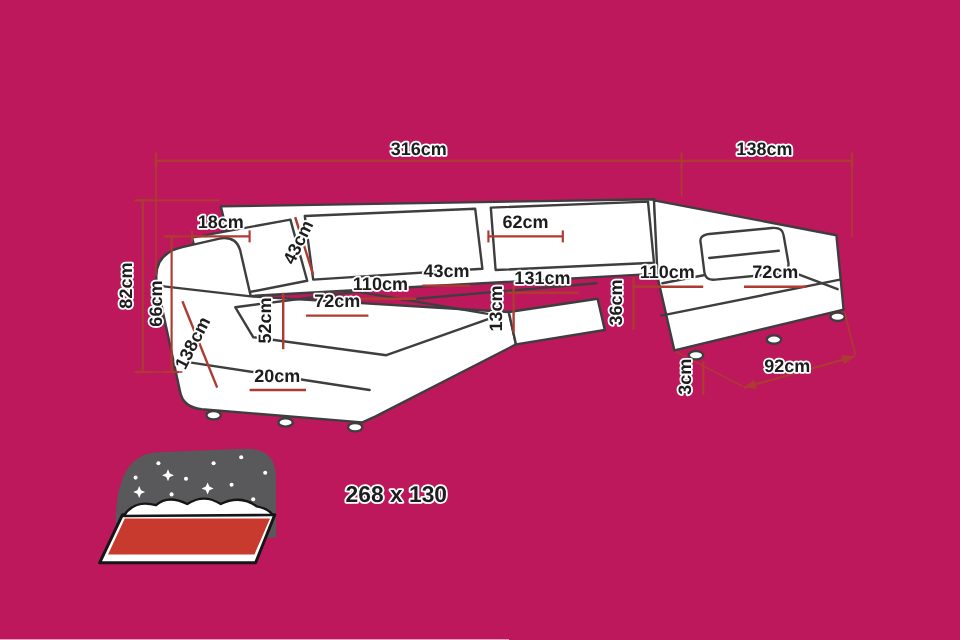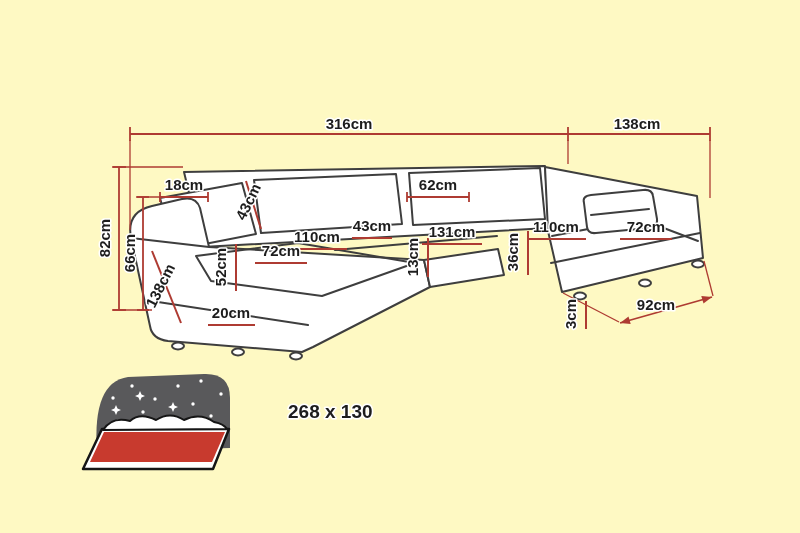--- a/index.html
+++ b/index.html
@@ -1,19 +1,19 @@
 <!DOCTYPE html>
 <html><head>
 <meta charset="utf-8">
 <style>
   html,body{margin:0;padding:0;background:#ffffff;}
   .canvas{
     position:relative;
     width:800px;height:533px;
-    background:#fef9c3;
+    background:#be185d;
     font-family:"Liberation Sans", sans-serif;
     overflow:hidden;
   }
   svg{position:absolute;left:0;top:0;}
   svg text{
     font-family:"Liberation Sans", sans-serif;
     font-size:15px;
     font-weight:700;
     fill:#1d1d1d;
     text-anchor:middle;

